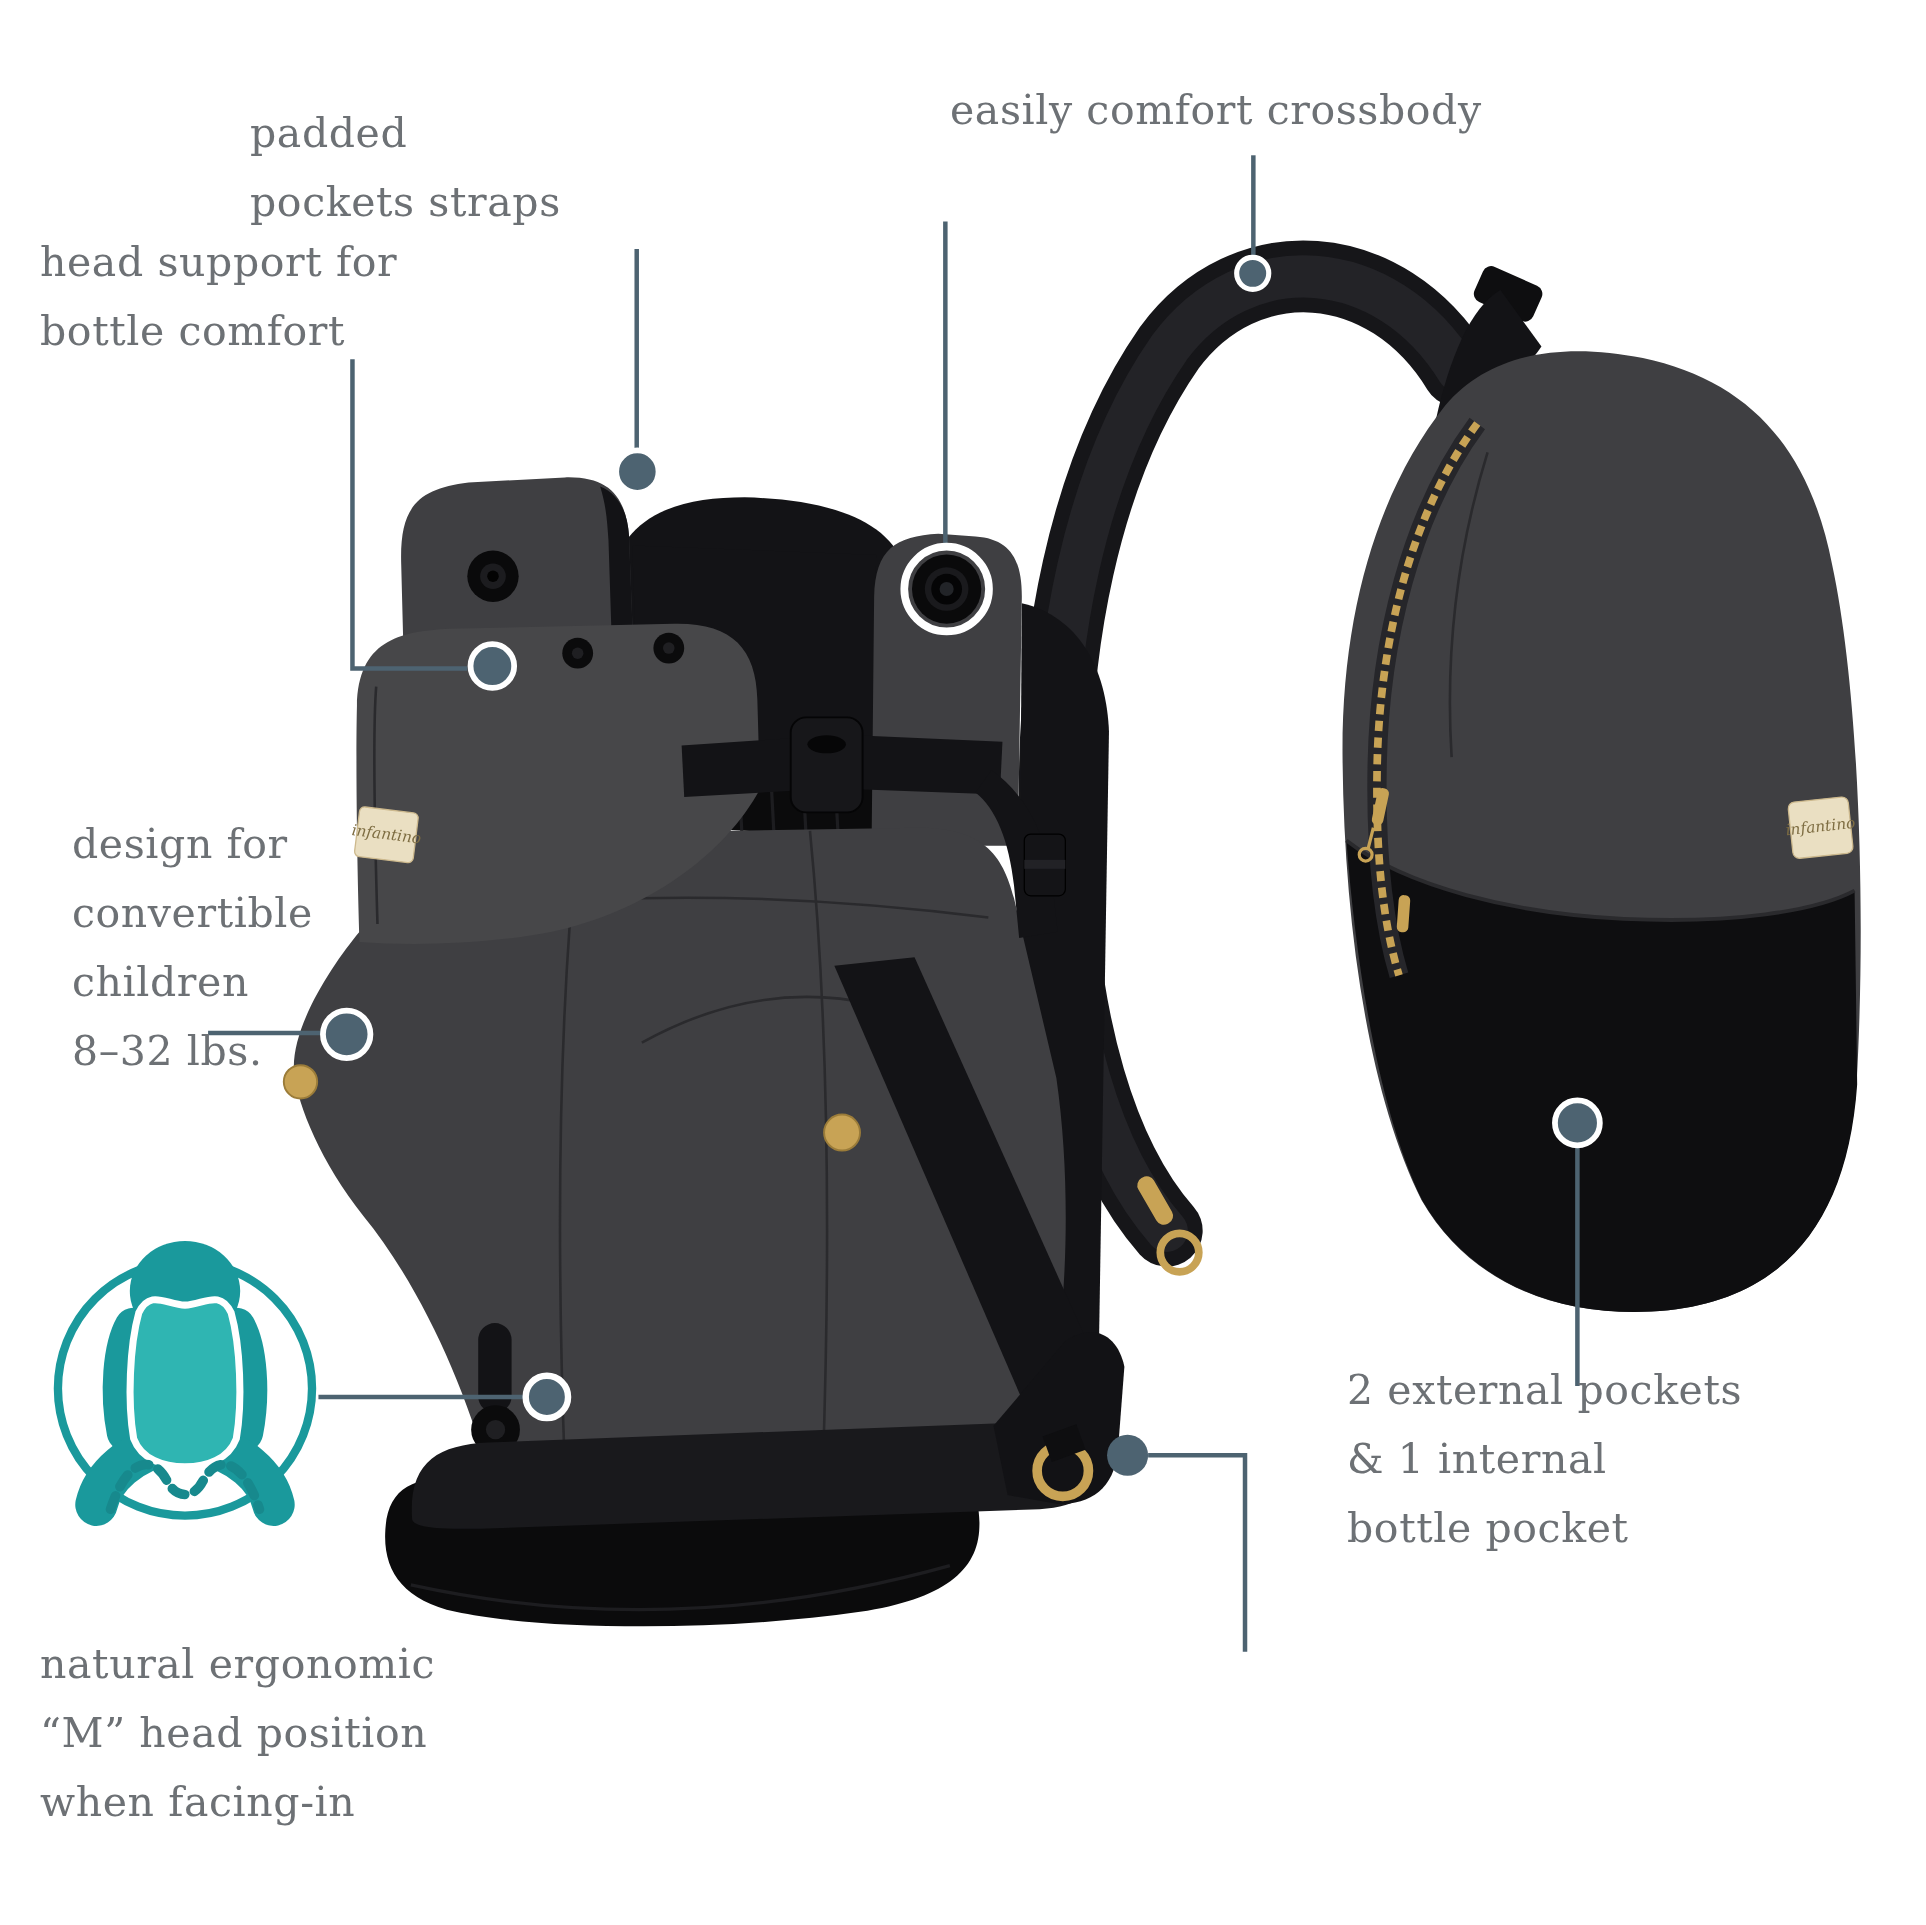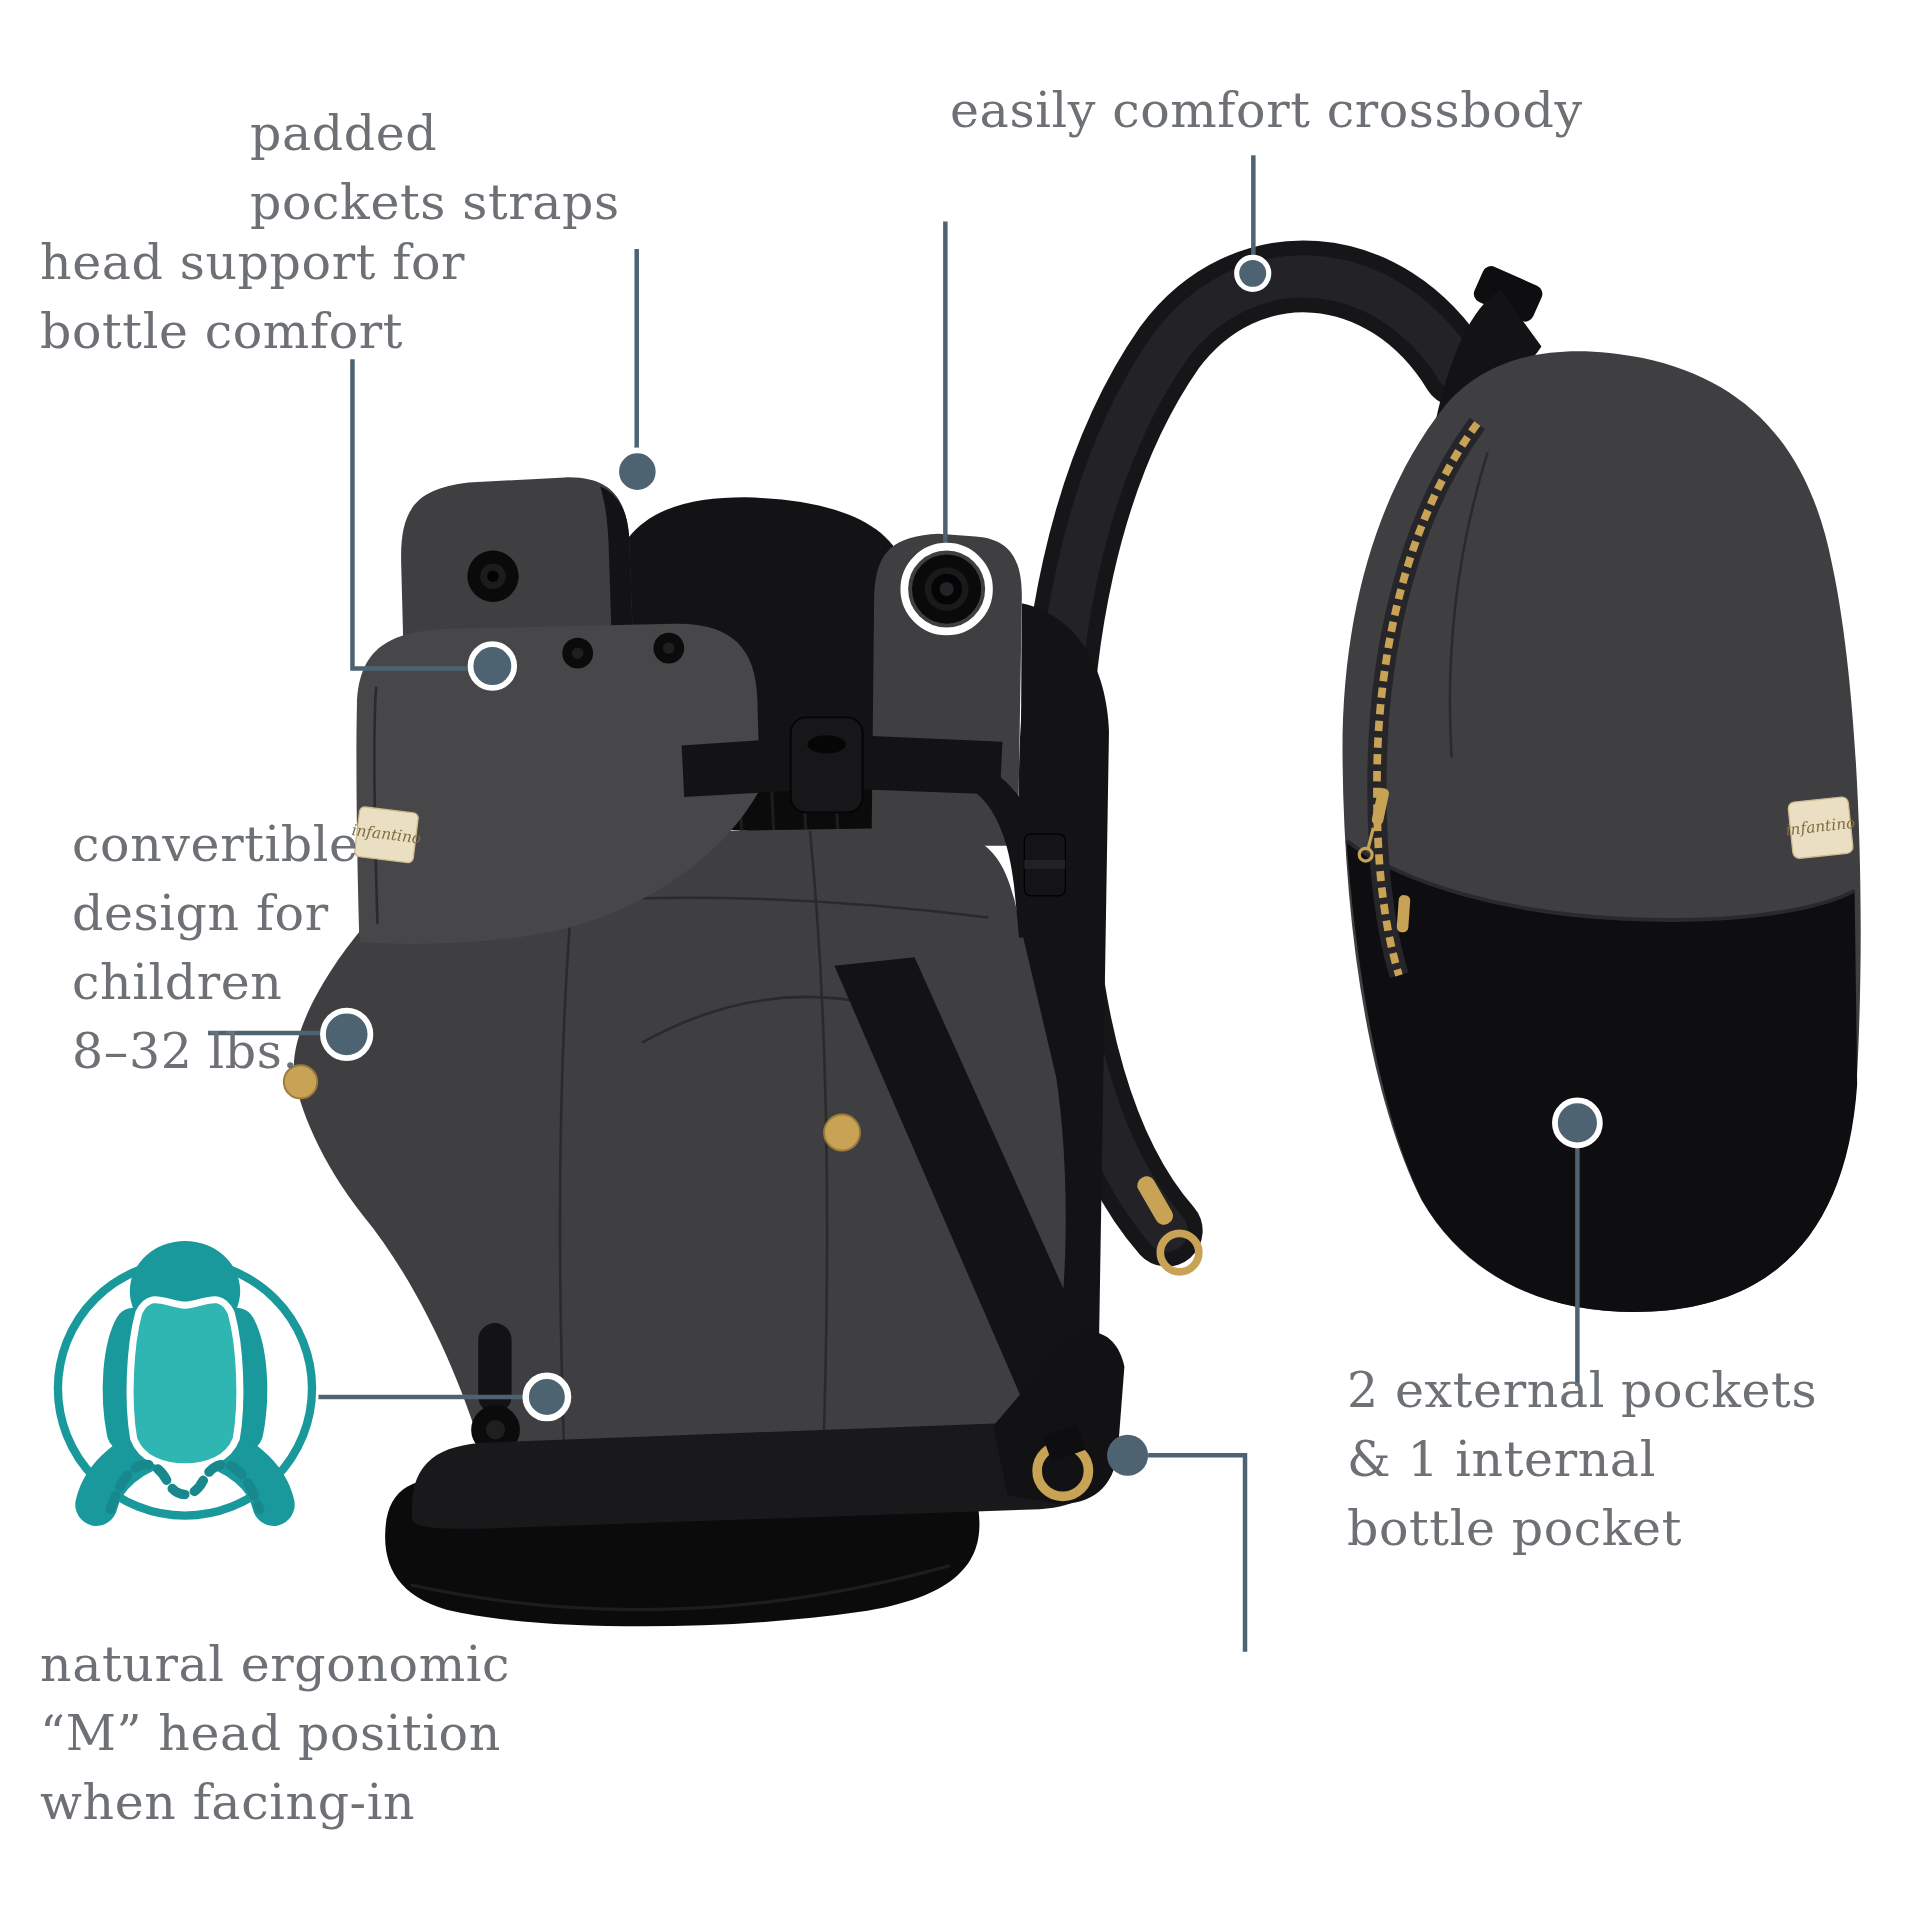--- a/index.html
+++ b/index.html
@@ -1,19 +1,19 @@
 <!DOCTYPE html>
 <html style="--label-text: #6d7175; --connector: #4d6371; --teal: #1a999c; --teal-light: #2fb5b2; --teal-dash: #17898d; --gold: #c8a355; --fabric: #3f3f42; --fabric-light: #474749; --fabric-black: #131316; --base-black: #0b0b0c; --tag-bg: #eadfc2; --tag-text: #7e6d42;font-size:10.3px"><head>
 <meta charset="utf-8">
 <style>
   html,body{margin:0;padding:0;background:#ffffff;}
   .stage{position:relative;width:1926px;height:1925px;background:#fff;overflow:hidden;
          font-family:"DejaVu Serif",serif;}
   .art{position:absolute;left:0;top:0;}
-  .t-label{position:absolute;color:var(--label-text,#6d7175);font-size:49px;line-height:69px;
+  .t-label{position:absolute;color:var(--label-text,#6d7175);font-size:41px;line-height:69px;
            white-space:nowrap;letter-spacing:0.6px;}
   .t-label .ln{display:block;}
 
   
   .fab{fill:var(--fabric,#3f3f42);}
   .fabl{fill:var(--fabric-light,#474749);}
   .blk{fill:var(--fabric-black,#131316);}
   .blk2{fill:#0e0e10;}
   .base{fill:var(--base-black,#0b0b0c);}
   .gd{fill:var(--gold,#c8a355);}
@@ -218,22 +218,22 @@
   <div class="t-label" style="left:950px;top:76px;">
     <span class="ln">easily comfort crossbody</span>
   </div>
 
   <div class="t-label" style="left:40px;top:228px;">
     <span class="ln">head support for</span>
     <span class="ln">bottle comfort</span>
   </div>
 
   <div class="t-label" style="left:72px;top:810px;">
+    <span class="ln">design for</span>
     <span class="ln">convertible</span>
-    <span class="ln">design for</span>
     <span class="ln">children</span>
     <span class="ln">8–32 lbs.</span>
   </div>
 
   <div class="t-label" style="left:40px;top:1630px;">
     <span class="ln">natural ergonomic</span>
     <span class="ln">“M” head position</span>
     <span class="ln">when facing-in</span>
   </div>
 

